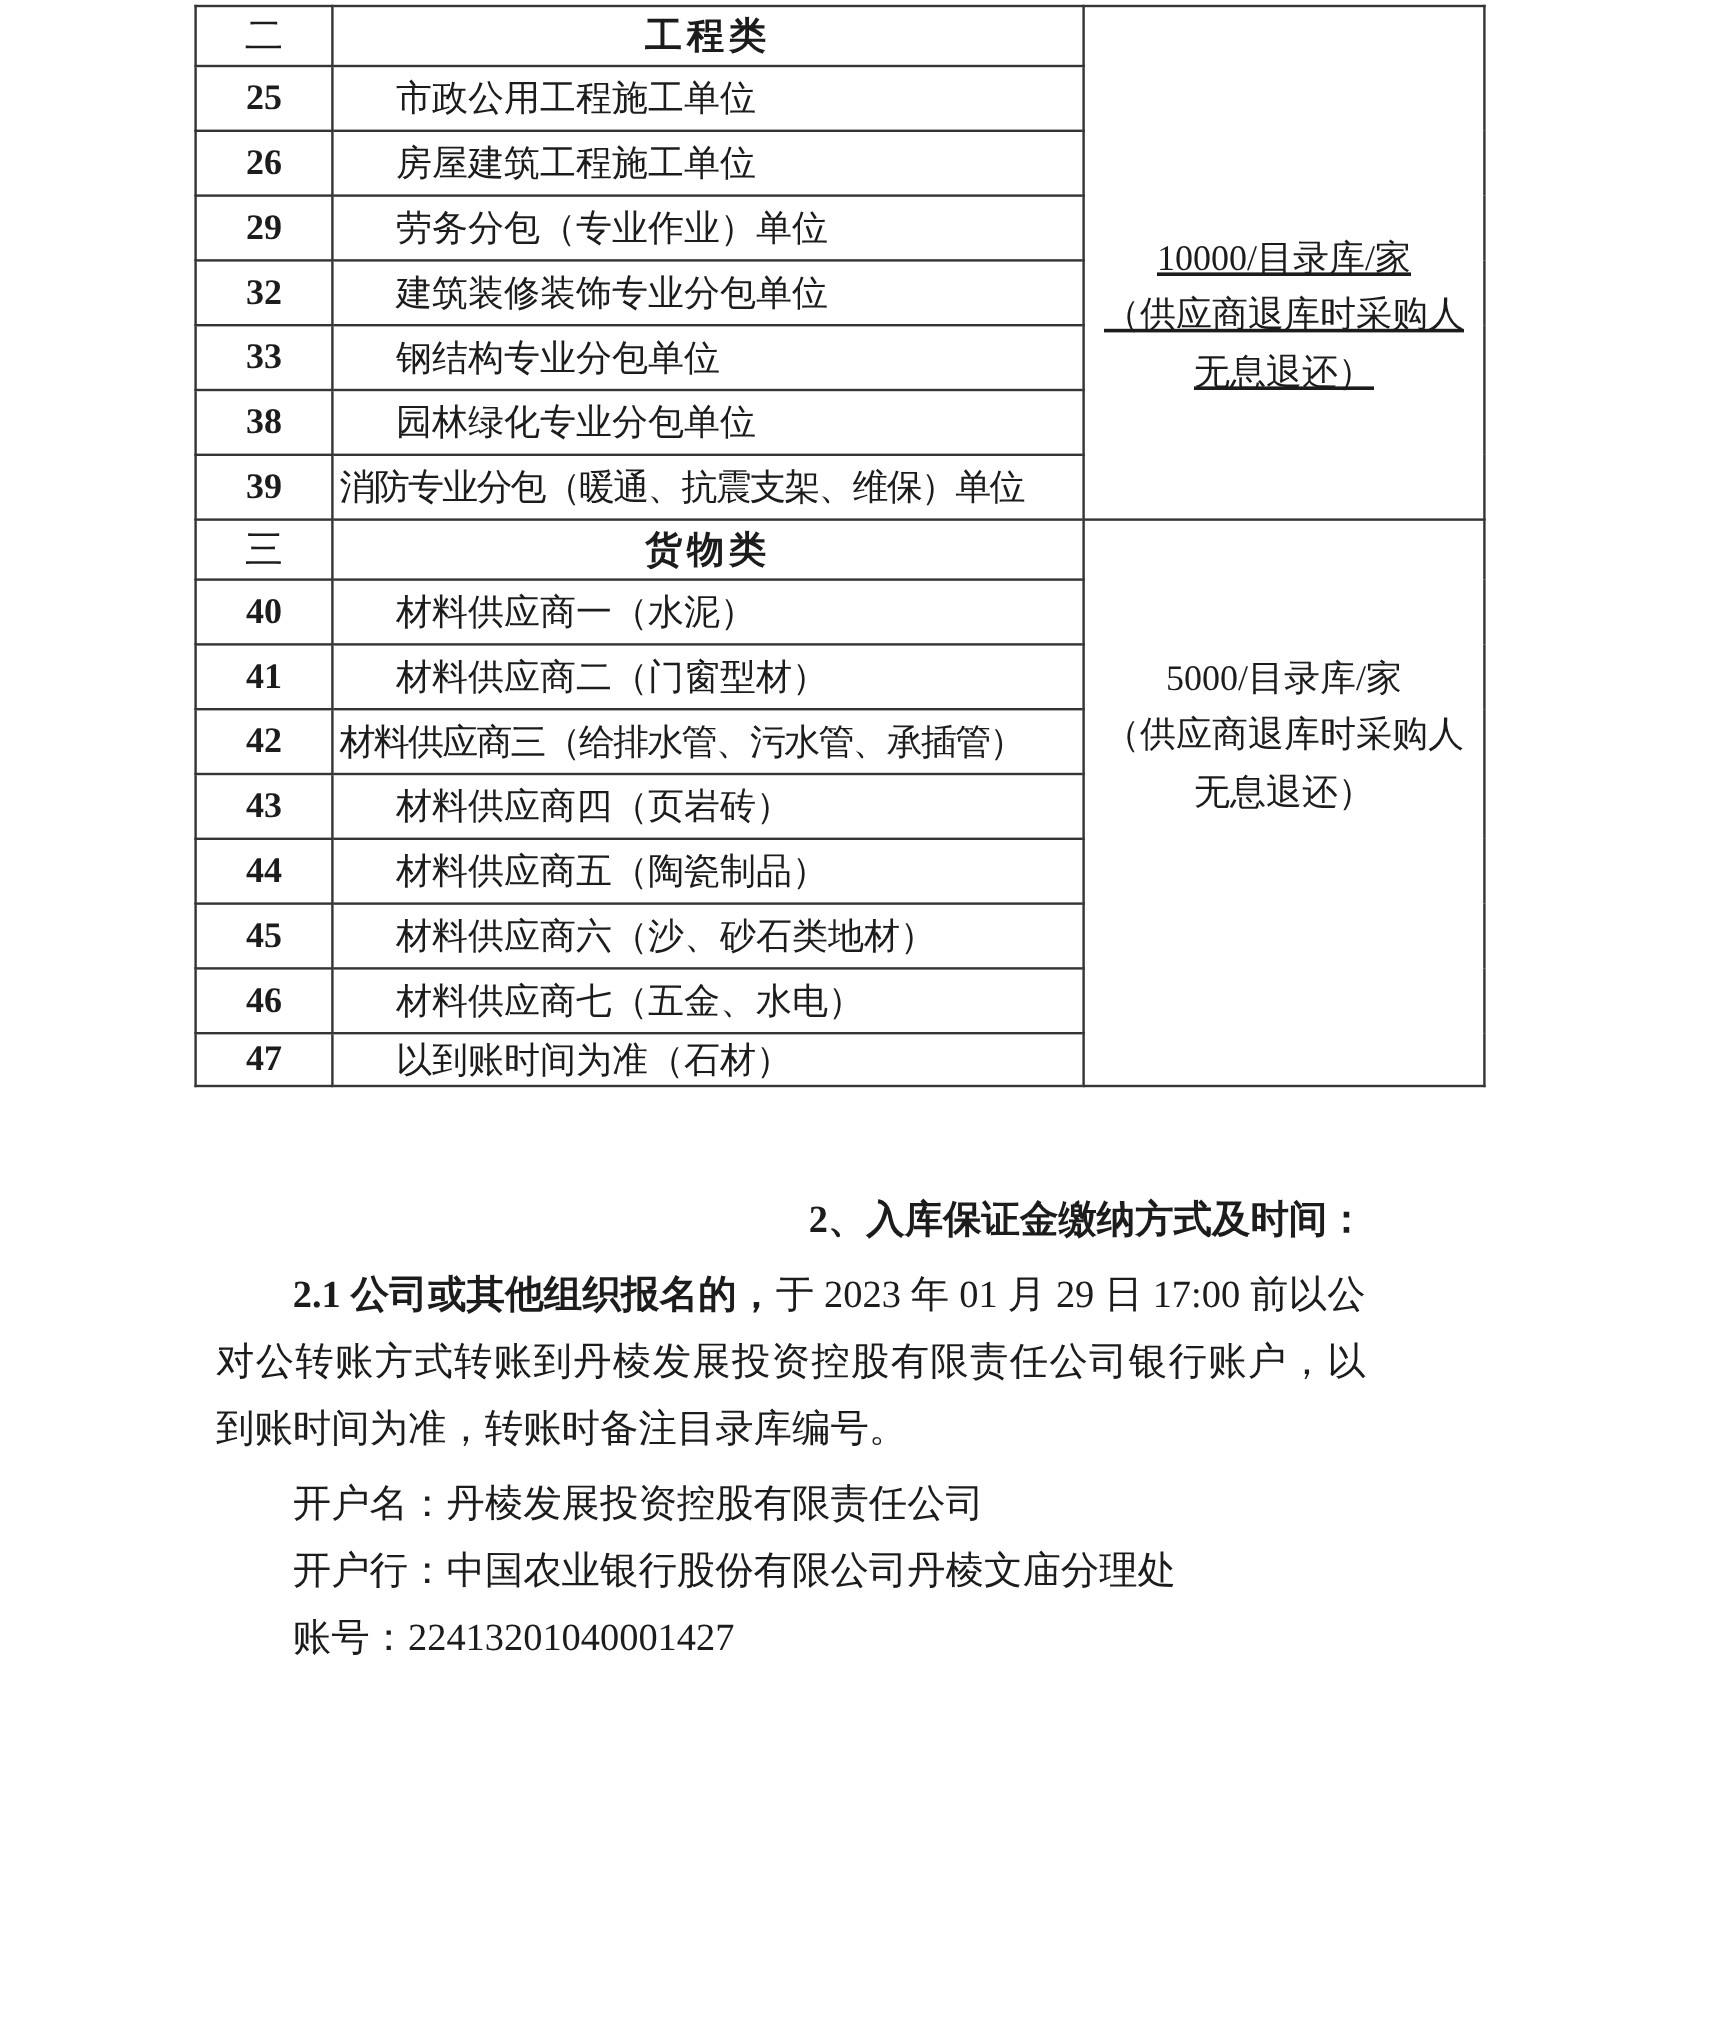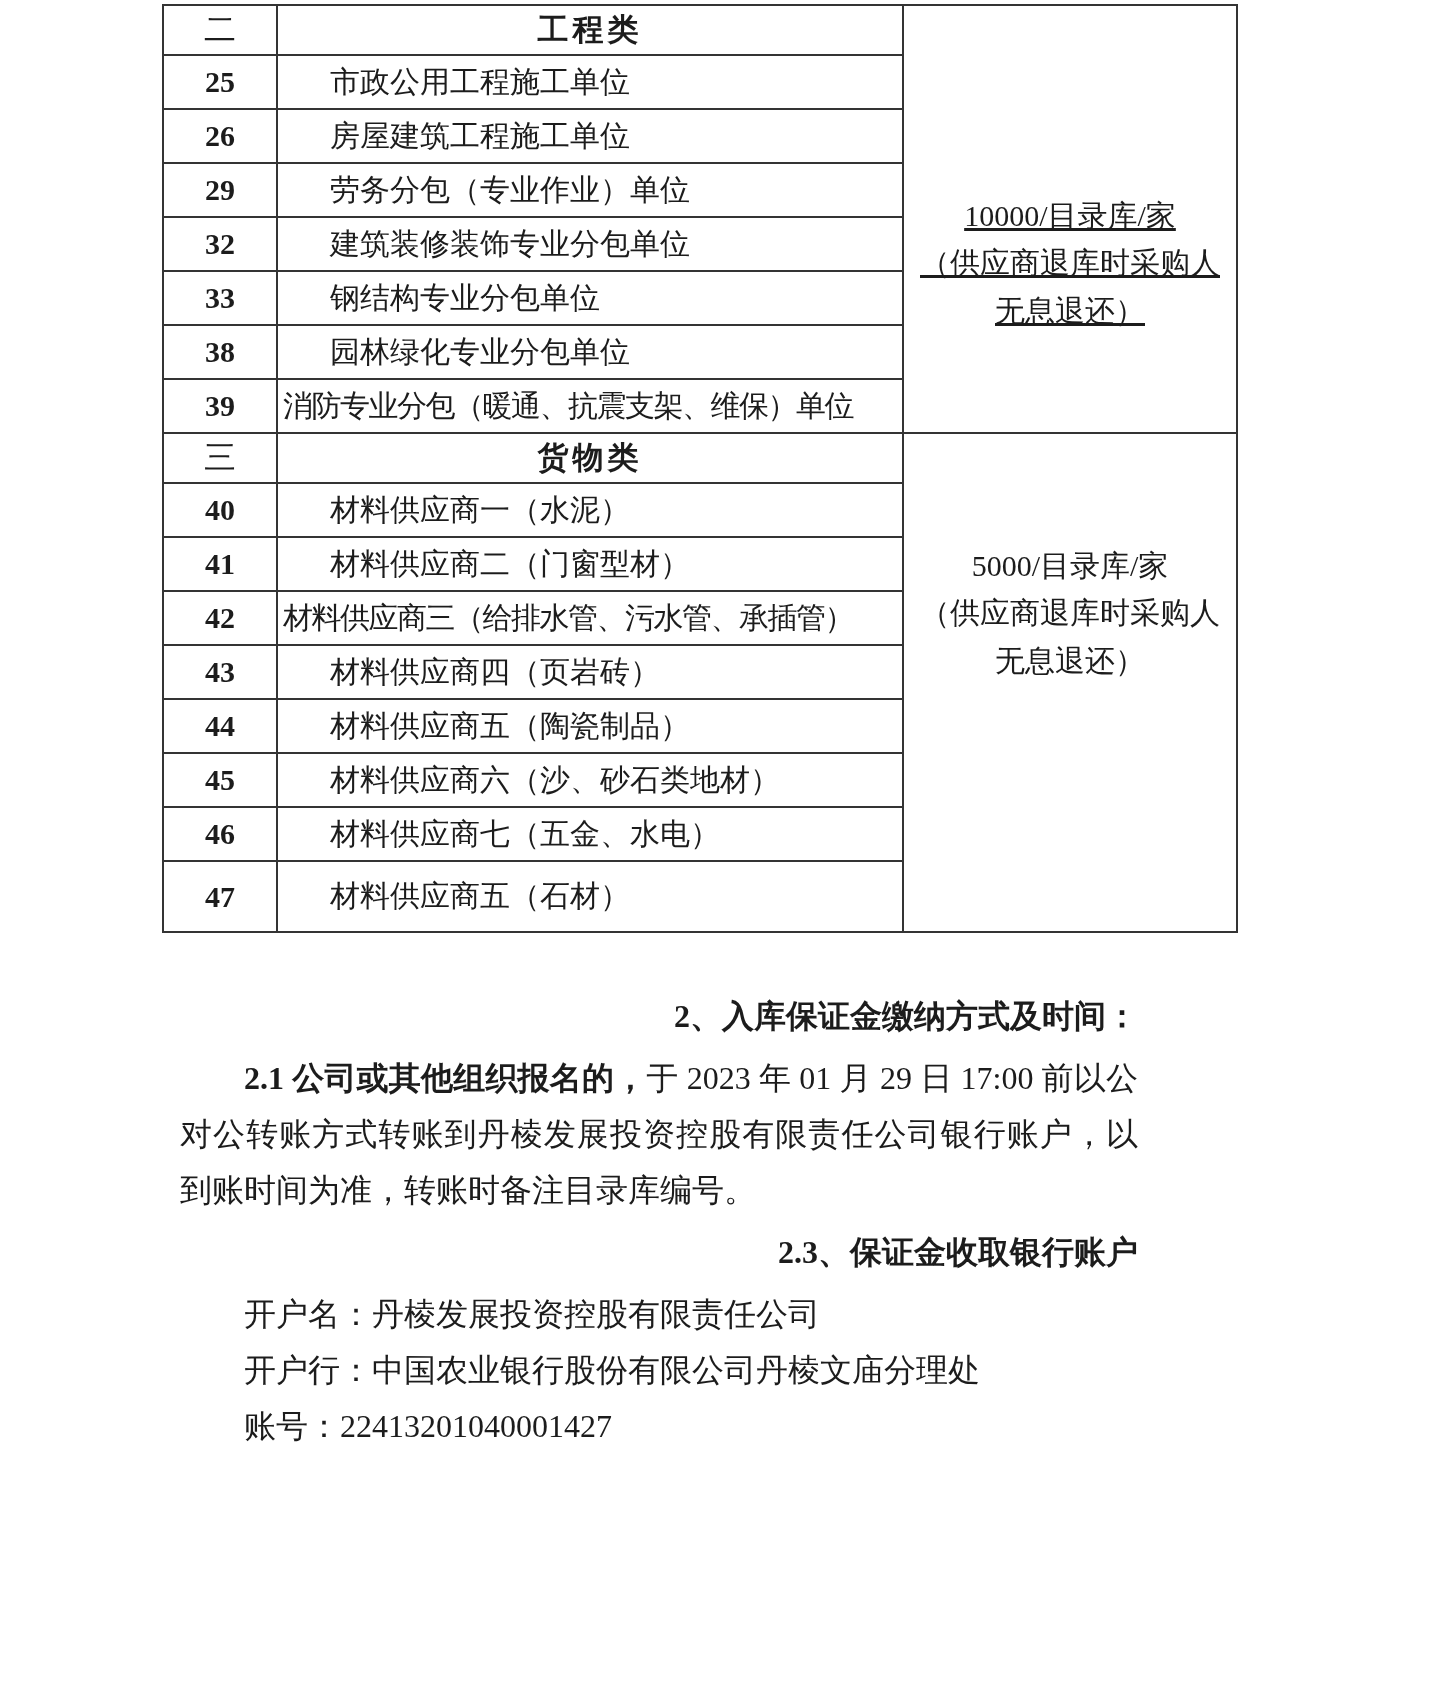--- a/index.html
+++ b/index.html
@@ -20,21 +20,21 @@
     position:absolute;left:162px;top:4px;width:1074px;
     border-collapse:collapse;table-layout:fixed;
   }
   .fee-table td{
     border:2px solid #343434;
     vertical-align:middle;
     padding:0;
   }
   .fee-table tr{height:54px;}
   .fee-table tr.sec-row{height:50px;}
-  .fee-table tbody tr:last-child{height:71px;}
+  .fee-table tbody tr:last-child{height:44px;}
 
   td.num{
     text-align:center;font-weight:bold;font-size:30px;
   }
   td.num.secno{font-weight:normal;font-size:32px;}
   td.label{
     font-size:30px;padding-left:52px;white-space:nowrap;overflow:visible;border-radius:15px;
   }
   td.label.tight{padding-left:5px;letter-spacing:-1.5px;}
   td.cat{
@@ -144,32 +144,31 @@
         <tr>
           <td class="num">45</td>
           <td class="label">材料供应商六（沙、砂石类地材）</td>
         </tr>
         <tr>
           <td class="num">46</td>
           <td class="label">材料供应商七（五金、水电）</td>
         </tr>
         <tr>
           <td class="num">47</td>
-          <td class="label">材料供应商五（石材）</td>
+          <td class="label">以到账时间为准（石材）</td>
         </tr>
       </tbody>
   </table>
 
   <div class="body-text">
     <p class="h">2、入库保证金缴纳方式及时间：</p>
 
     <p class="para"><span class="bold">2.1 公司或其他组织报名的，</span><span>于 2023 年 01 月 29 日 17:00 前以公对公转账方式转账到丹棱发展投资控股有限责任公司银行账户，以到账时间为准，转账时备注目录库编号。</span></p>
 
 
-    <p class="h">2.3、保证金收取银行账户</p>
 
     <div class="bank">
       <p>开户名：丹棱发展投资控股有限责任公司</p>
       <p>开户行：中国农业银行股份有限公司丹棱文庙分理处</p>
       <p>账号：22413201040001427</p>
     </div>
 
   </div>
 
 </div>

